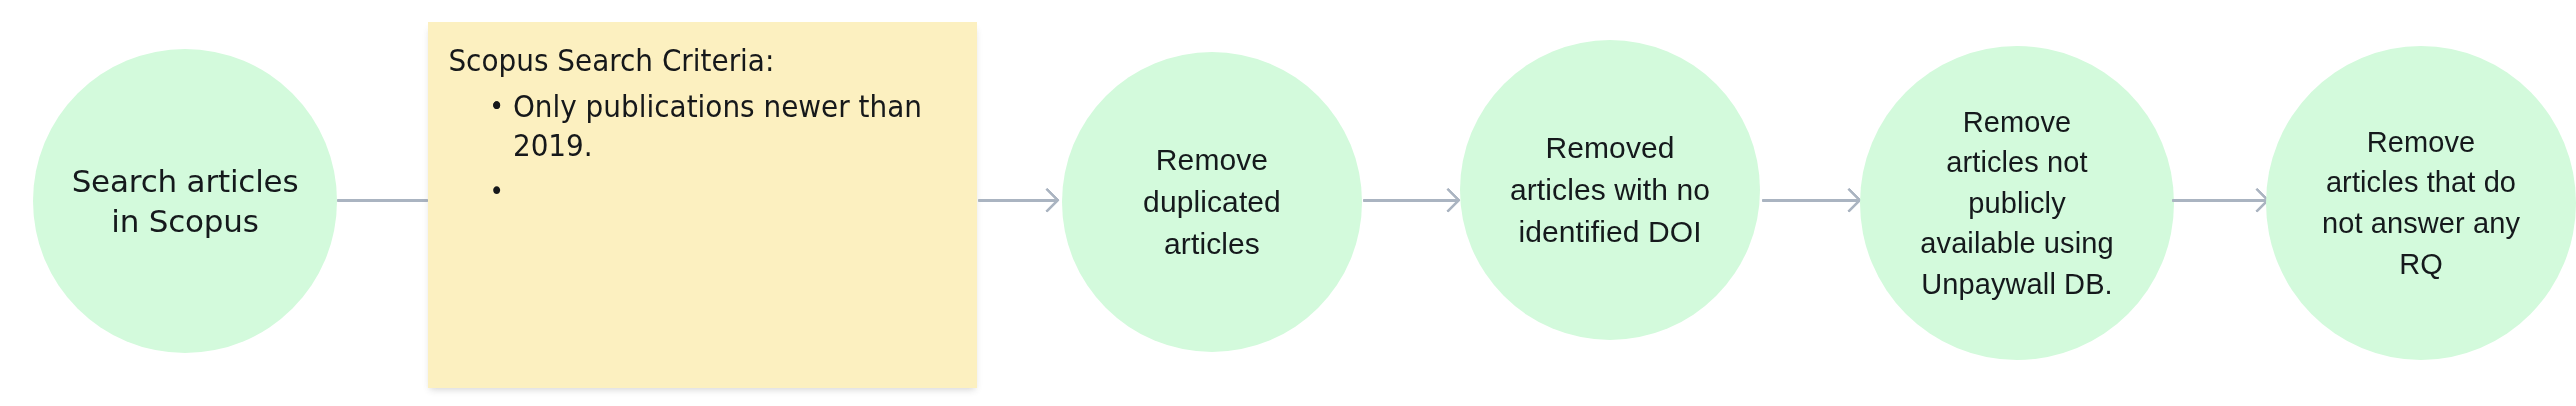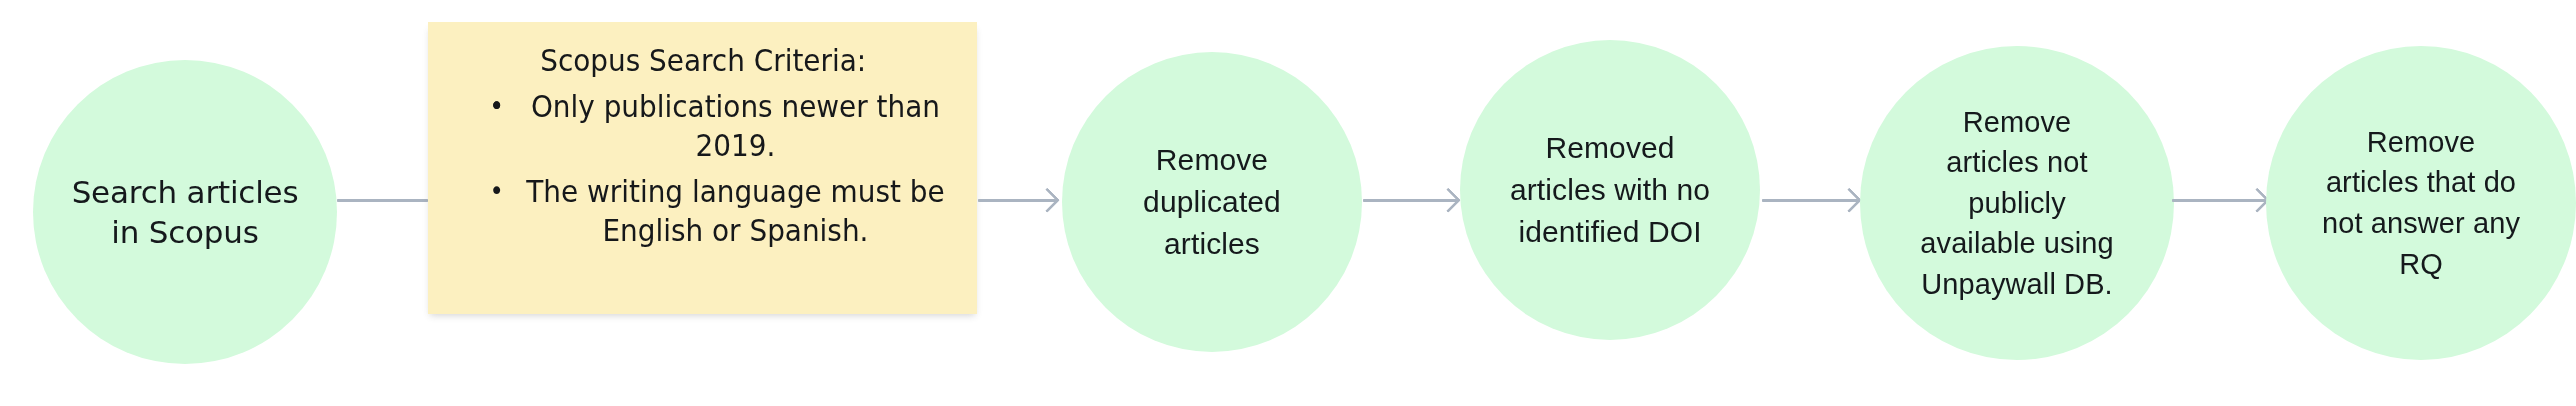--- a/index.html
+++ b/index.html
@@ -34,21 +34,21 @@
     text-align: center;
     color: #15191c;
     line-height: 1.30;
     padding: 0 20.4px;
     white-space: pre-line;
     box-sizing: border-box;
     width: 100%;
   }
 
   
-  .circle-1 { left: 33px;   top: 60px;  width: 304px; height: 304px; }
+  .circle-1 { left: 33px;   top: 49px;  width: 304px; height: 304px; }
   .circle-1 .node-label {
     font-family: "DejaVu Sans", sans-serif;
     font-size: 31px;
     letter-spacing: -0.2px;
   }
 
   .circle-2 { left: 1062px; top: 52px;  width: 300px; height: 300px; }
   .circle-3 { left: 1460px; top: 40px;  width: 300px; height: 300px; justify-content: flex-end; }
   .circle-4 { left: 1860px; top: 46px;  width: 314px; height: 314px; }
   .circle-5 { left: 2266px; top: 46px;  width: 310px; height: 314px; }
@@ -64,26 +64,25 @@
   }
   .circle-4 .node-label,
   .circle-5 .node-label { font-size: 29px; padding: 0 15.7px; }
 
   
   .note {
     position: absolute;
     left: 428px;
     top: 22px;
     width: 549px;
-    height: 292px;
+    height: 366px;
     background: #fcf0c0;
     box-sizing: border-box;
     padding: 20.4px 19px 15.7px 20.4px;
     box-shadow: 0 4.7px 7px -2.4px rgba(60,60,60,0.22);
-    text-align: center;
   }
   .note-title {
     font-family: "DejaVu Sans Condensed", "DejaVu Sans", sans-serif;
     font-size: 31px;
     color: #16181a;
     line-height: 1.22;
     margin: 0 0 4.7px 0;
     white-space: nowrap;
   }
   .note-list {
@@ -163,21 +162,20 @@
     <ul class="note-list">
       <li>
         <span class="bullet">•</span>
       </li>
       <li>
         <span class="bullet">•</span>
         <span>Only publications newer than 2019.</span>
       </li>
       <li>
         <span class="bullet">•</span>
-        <span>The writing language must be English or Spanish.</span>
       </li>
     </ul>
   </div>
 
   <div class="connector conn-2">
     <span class="shaft"></span>
     <span class="head"></span>
   </div>
 
   <div class="node-circle circle-2">

